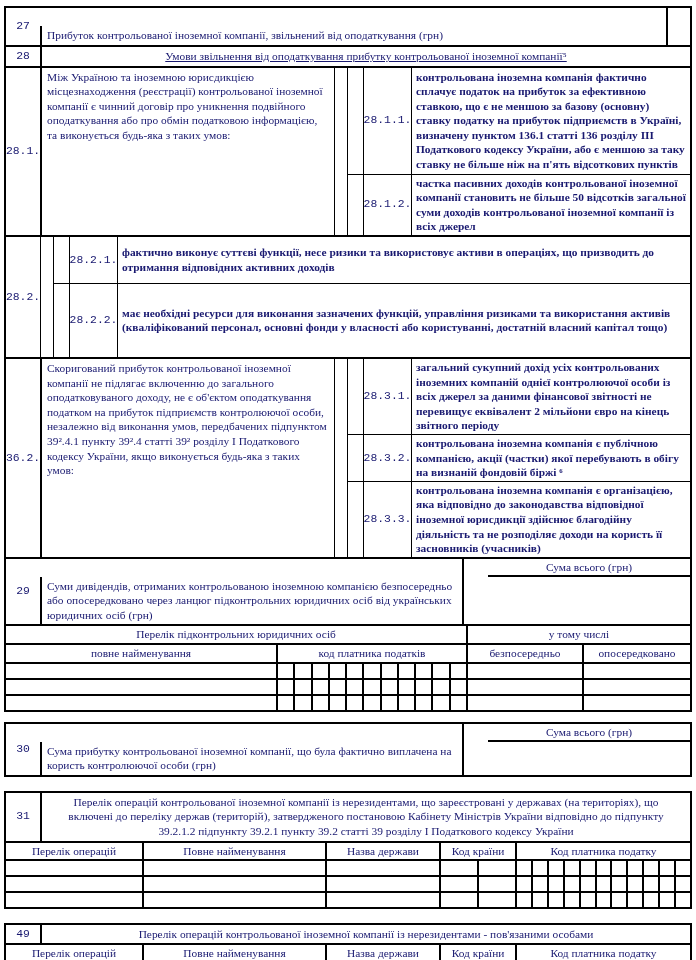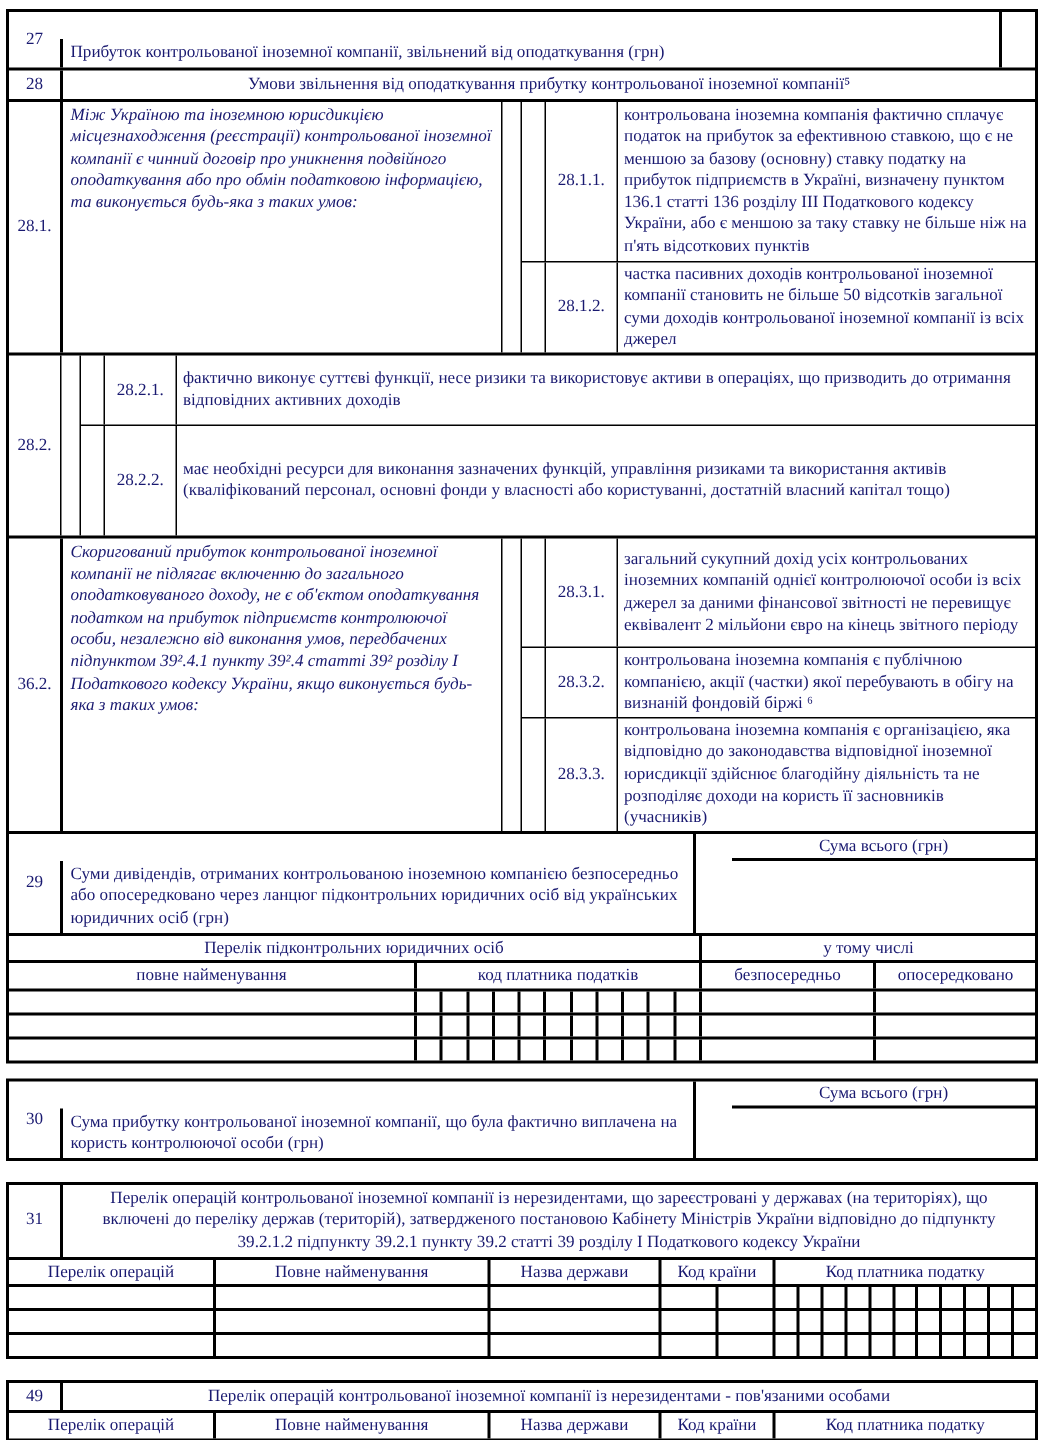--- a/index.html
+++ b/index.html
@@ -13,36 +13,36 @@
   .tbl { width:688px; border:2px solid #000; background:#fff; }
   .gap10{height:10px} .gap14{height:14px}
 
   .r { display:flex; align-items:stretch; }
   .rt2 { border-top:2px solid #000; }
   .rt1 { border-top:1px solid #000; }
   .c { min-width:0; }
   .b2 { border-left:2px solid #000; }
   .b1 { border-left:1px solid #000; }
 
-  .num { width:34px; flex:none; display:flex; align-items:center; justify-content:center; text-align:center; }
+  .num { width:34px; flex:none; display:flex; align-items:center; justify-content:center; text-align:center;font-family:Liberation Mono, monospace; }
   .fx { flex:1 1 0; }
   .lab { padding:2px 5px;margin-top:18px; }
-  .ctr { text-align:left; }
+  .ctr { text-align:left;text-decoration:underline; }
   .vc { display:flex; align-items:center; }
 
   .w13{width:13px;flex:none} .w15{width:15px;flex:none} .w24{width:24px;flex:none}
   .w48{width:48px;flex:none} .w76{width:76px;flex:none} .w114{width:114px;flex:none}
   .w116{width:116px;flex:none} .w125{width:136px;flex:none} .w183{width:183px;flex:none}
   .w190{width:190px;flex:none} .w228{width:228px;flex:none} .w270{width:270px;flex:none}
   .w294{width:294px;flex:none} .w460{width:460px;flex:none}
 
-  .left-cond { padding:2px 5px;font-style:italic; }
+  .left-cond { padding:2px 5px; }
   .subs { display:flex; flex-direction:column; flex:1 1 0; }
   .subrow { display:flex; flex:1 1 auto; }
-  .subtext { flex:1 1 0; padding:1px 4px; display:flex; align-items:center; }
+  .subtext { flex:1 1 0; padding:1px 4px; display:flex; align-items:center;font-weight:bold; }
 
   .sumcol { display:flex; flex-direction:column; }
   .sumhead { text-align:center; border-bottom:2px solid #000; padding:1px 2px;margin-left:24px; }
   .sumval { flex:1 1 auto; min-height:14px; }
 
   .hdr { text-align:center; padding:1px 2px; }
   .strow { height:16px; }
   .boxes { display:flex; align-items:stretch; }
   .box { flex:1 1 0; border-left:2px solid #000; }
   .boxes .box:first-child { border-left:none; }

